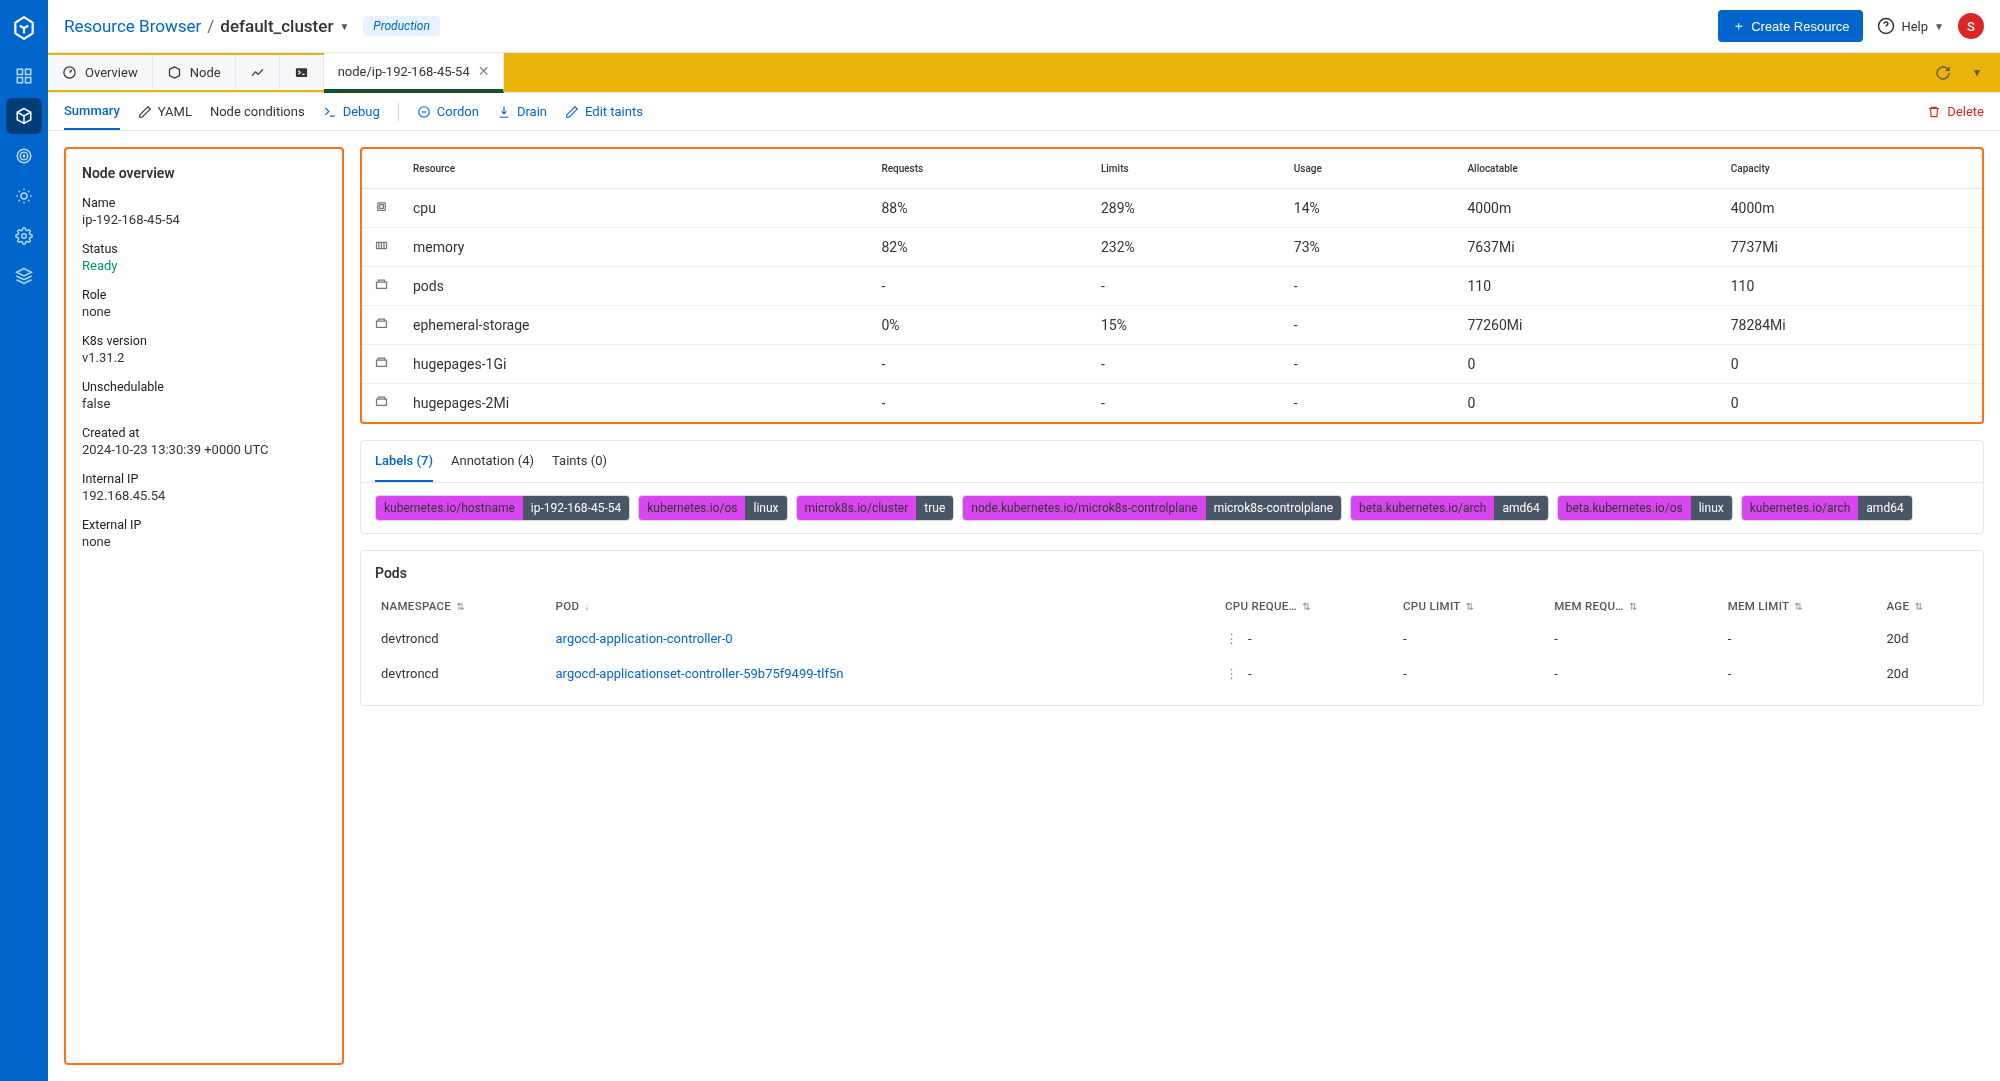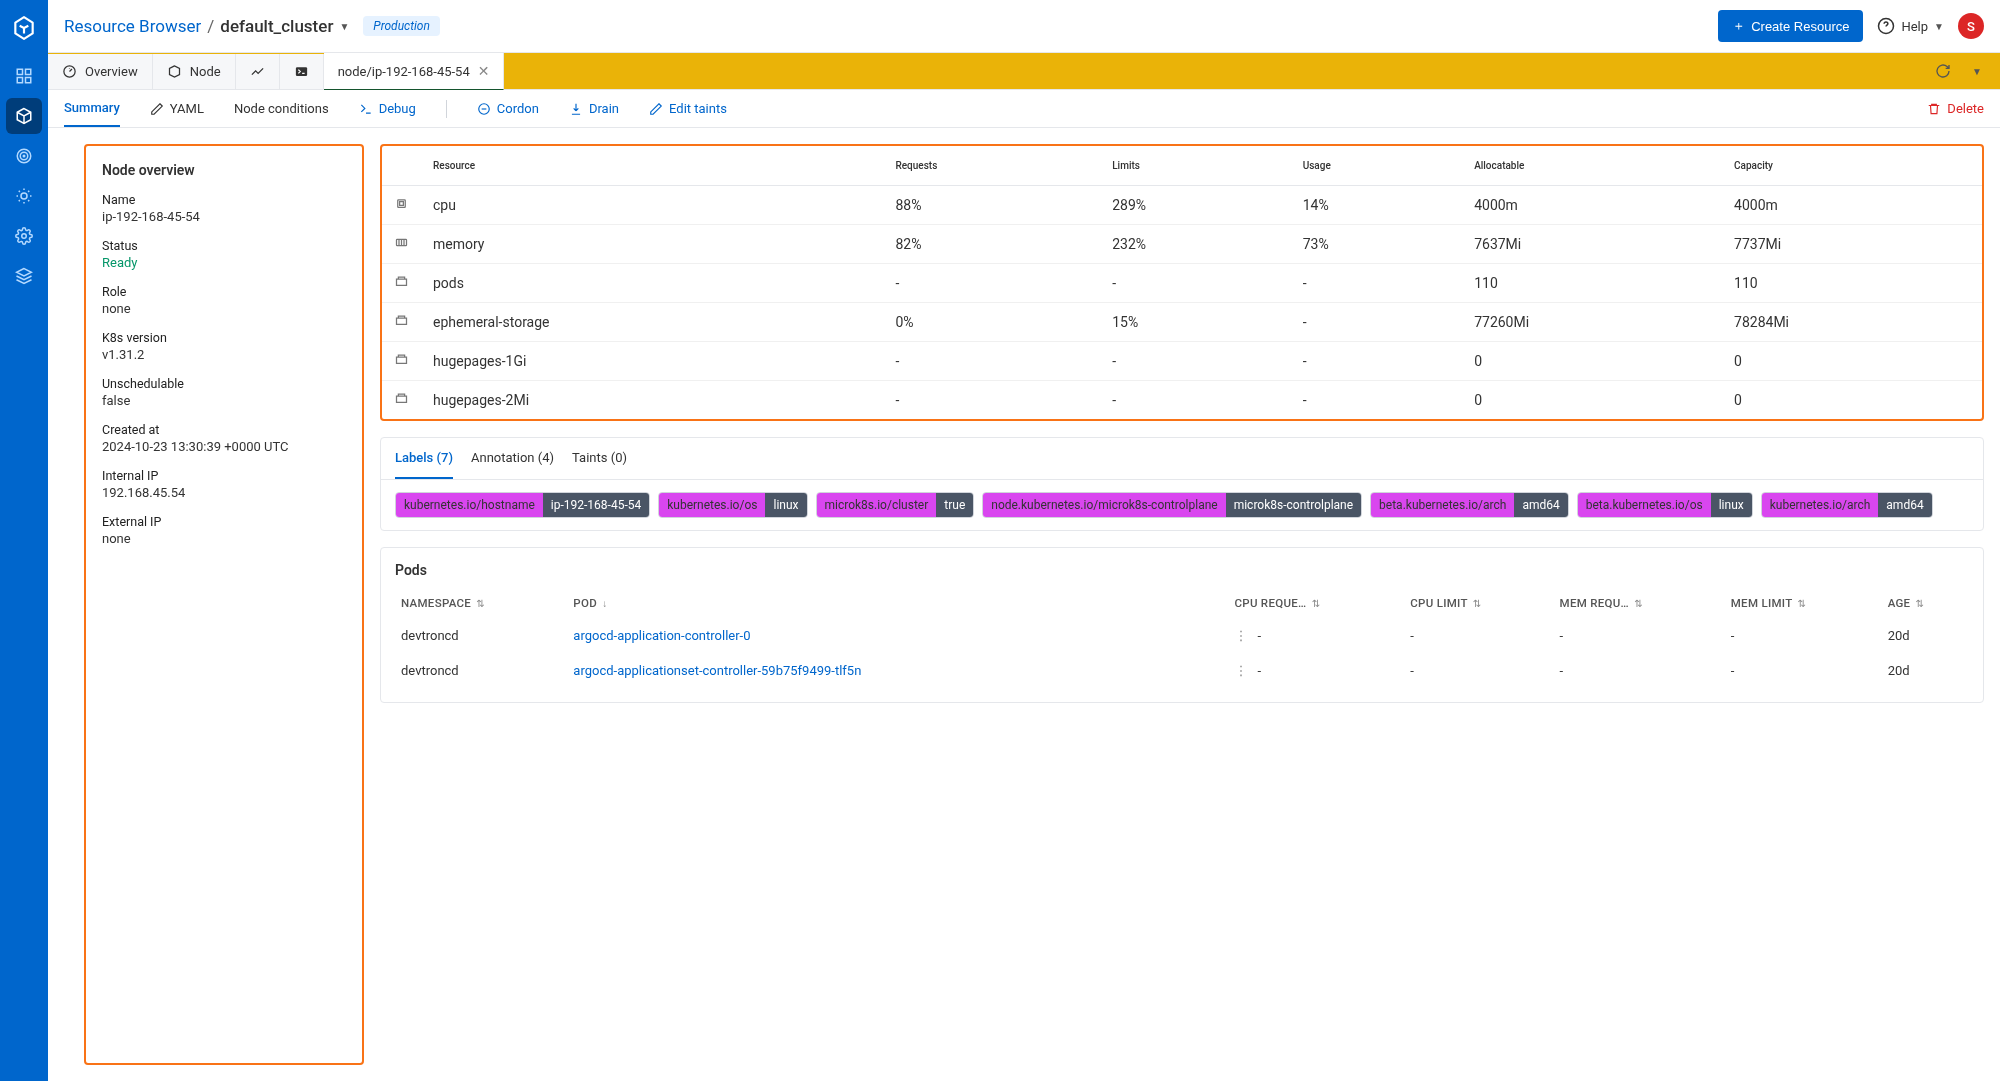--- a/index.html
+++ b/index.html
@@ -16,30 +16,30 @@
 .breadcrumb .link { color: #0066cc; cursor: pointer; }
 .breadcrumb .sep { color: #666; }
 .breadcrumb .cluster { color: #333; font-weight: 500; }
 .env-badge { margin-left: 14px; background: #e6f2ff; color: #0066cc; padding: 3px 10px; border-radius: 4px; font-size: 12px; font-style: italic; }
 .header-right { margin-left: auto; display: flex; align-items: center; gap: 14px; }
 .btn-primary { background: #0066cc; color: #fff; border: none; padding: 7px 14px; border-radius: 4px; font-size: 13px; font-weight: 500; cursor: pointer; display: flex; align-items: center; gap: 6px; }
 .help-btn { display: flex; align-items: center; gap: 6px; cursor: pointer; font-size: 13px; color: #333; }
 .avatar { width: 26px; height: 26px; border-radius: 50%; background: #dc2626; color: #fff; display: flex; align-items: center; justify-content: center; font-size: 13px; font-weight: 500; }
 .tab-bar { display: flex; align-items: center; border-bottom: 1px solid #e5e7eb; background: #eab308; }
 .tab { padding: 10px 14px; display: flex; align-items: center; gap: 8px; cursor: pointer; font-size: 13px; border-right: 1px solid #e5e7eb; background:#f6f7f9; }
-.tab.active { background: #fff; border-bottom: 1px solid #14532d; margin-bottom: -1px; }
+.tab.active { background: #fff; border-bottom: 4px solid #14532d; margin-bottom: -1px; }
 .tab .close { color: #888; cursor: pointer; font-size: 14px; }
 .tab-bar-right { margin-left: auto; display: flex; gap: 8px; padding-right: 10px; }
 .icon-btn { width: 26px; height: 26px; display: flex; align-items: center; justify-content: center; cursor: pointer; border-radius: 4px; color: #555;}
-.sub-tabs { display: flex; align-items: center; padding: 0 16px; border-bottom: 1px solid #e5e7eb; gap: 30px; font-size: 13px; }
+.sub-tabs { display: flex; align-items: center; padding: 0 16px; border-bottom: 1px solid #e5e7eb; gap: 18px; font-size: 13px; }
 .sub-tab { padding: 10px 0; cursor: pointer; display: flex; align-items: center; gap: 6px; color: #333; }
 .sub-tab.active { color: #0066cc; border-bottom: 2px solid #0066cc; font-weight: 500; }
 .sub-tab.debug { color: #0066cc; }
 .sub-divider { width: 1px; height: 18px; background: #d1d5db; }
-.content { flex: 1; display: flex; gap: 16px; padding: 16px; overflow: auto; background: #fff; margin-left: 20px; }
+.content { flex: 1; display: flex; gap: 16px; padding: 16px; overflow: auto; background: #fff; }
 .left-panel { width: 280px; border: 2px solid #f97316; border-radius: 4px; padding: 16px; }
 .panel-title { font-size: 14px; font-weight: 600; margin-bottom: 14px; }
 .field { margin-bottom: 14px; }
 .field-label { font-size: 12.5px; color: #222; margin-bottom: 2px; }
 .field-value { font-size: 13px; color: #333; }
 .field-value.ready { color: #059669; }
 .right-panel { flex: 1; display: flex; flex-direction: column; gap: 16px; }
 .resource-table { border: 2px solid #f97316; border-radius: 4px; background: #fff; }
 .resource-table table { width: 100%; border-collapse: collapse; }
 .resource-table th { text-align: left; padding: 14px 12px; font-size: 10px; font-weight: 500; color: #333; border-bottom: 1px solid #e5e7eb; }

